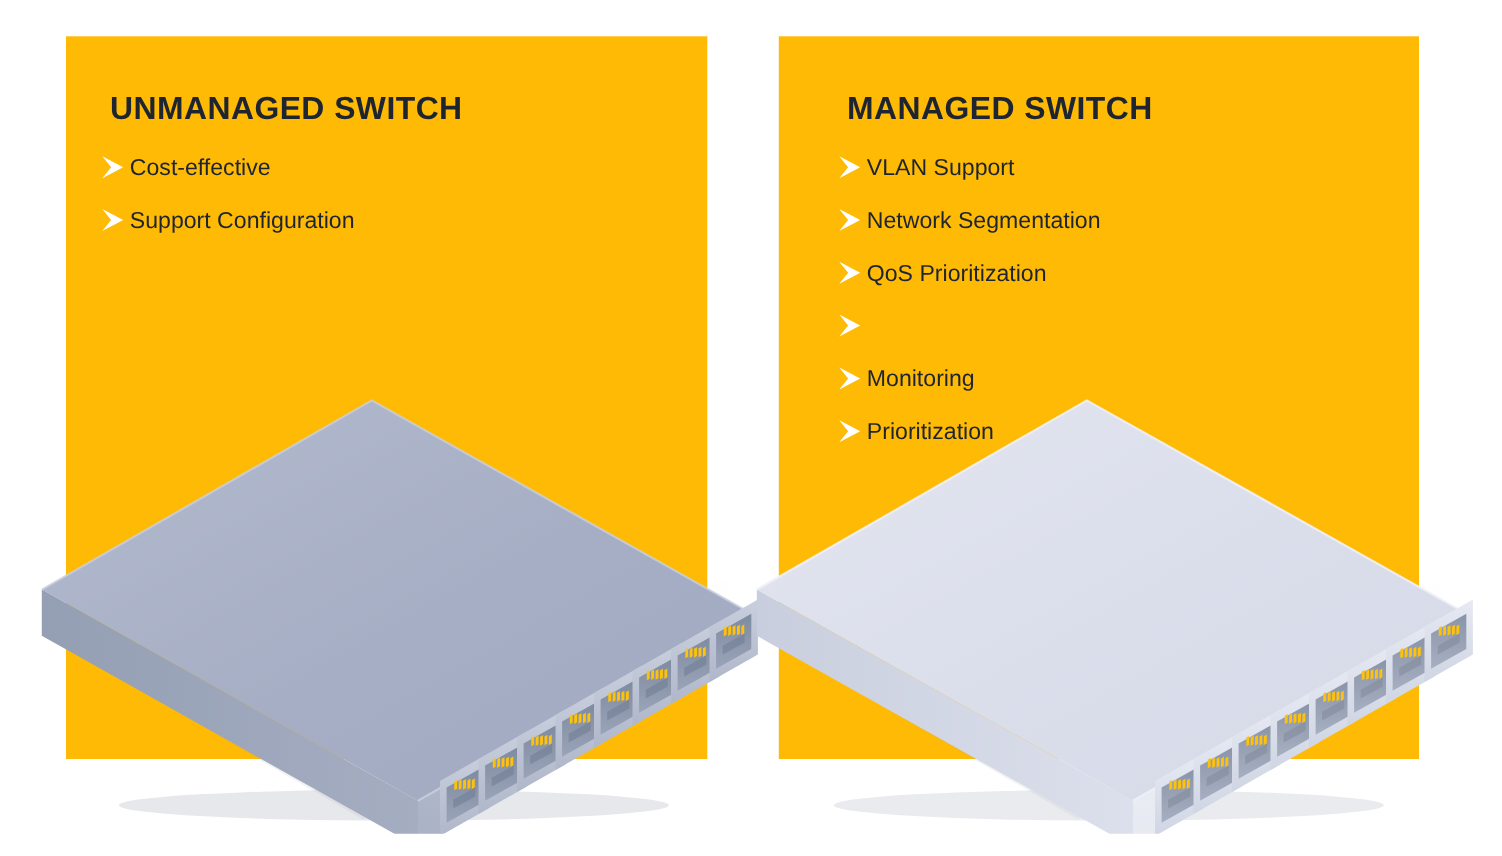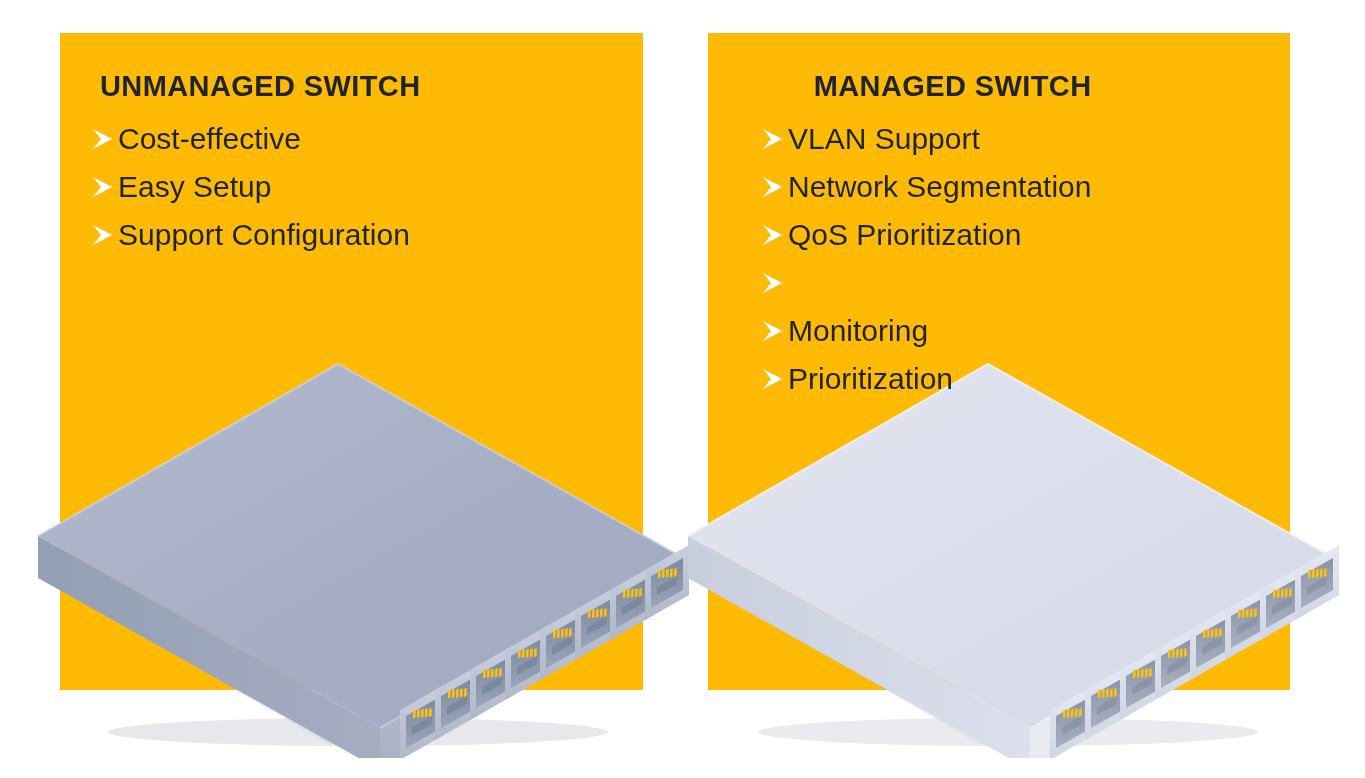--- a/index.html
+++ b/index.html
@@ -31,21 +31,21 @@
     color: #1E2430;
   }
   #text-left  { left: 92px;  top: 68px; }
   #text-right { left: 762px; top: 68px; text-align: right; }
 
   .card-title {
     font-size: 29px;
     font-weight: bold;
     letter-spacing: 0.4px;
     line-height: 1.0;
-    margin: 4px 0 14px 8px;
+    margin: 17px 0 14px 8px;
     color: #1E2430;
     white-space: nowrap;
   }
 
   .feature-list {
     list-style: none;
     margin: 0;
     padding: 0;
   }
   .feature-item {
@@ -55,21 +55,21 @@
     white-space: nowrap;
   }
   .chev {
     flex: 0 0 auto;
     width: 22px;
     height: 26px;
     margin-right: 4px;
     display: block;
   }
   .feature-text {
-    font-size: 30px;
+    font-size: 21px;
     line-height: 1;
     color: #1E2430;
     font-weight: 400;
   }
 
   
   .switch-art {
     position: absolute;
     z-index: 5;
   }
@@ -408,26 +408,20 @@
       <li class="feature-item">
         <svg class="chev" viewBox="0 0 22 26">
           <polygon points="1,3 20,13 1,23 9,13" fill="#FFFFFF"></polygon>
         </svg>
         <span class="feature-text">Cost-effective</span>
       </li>
       <li class="feature-item">
         <svg class="chev" viewBox="0 0 22 26">
           <polygon points="1,3 20,13 1,23 9,13" fill="#FFFFFF"></polygon>
         </svg>
-        <span class="feature-text">Easy Setup</span>
-      </li>
-      <li class="feature-item">
-        <svg class="chev" viewBox="0 0 22 26">
-          <polygon points="1,3 20,13 1,23 9,13" fill="#FFFFFF"></polygon>
-        </svg>
         <span class="feature-text">Support Configuration</span>
       </li>
     </ul>
   </div>
 
   <div id="text-right" class="textblock">
     <div class="card-title">MANAGED SWITCH</div>
     <ul class="feature-list">
       <li class="feature-item">
         <svg class="chev" viewBox="0 0 22 26">

